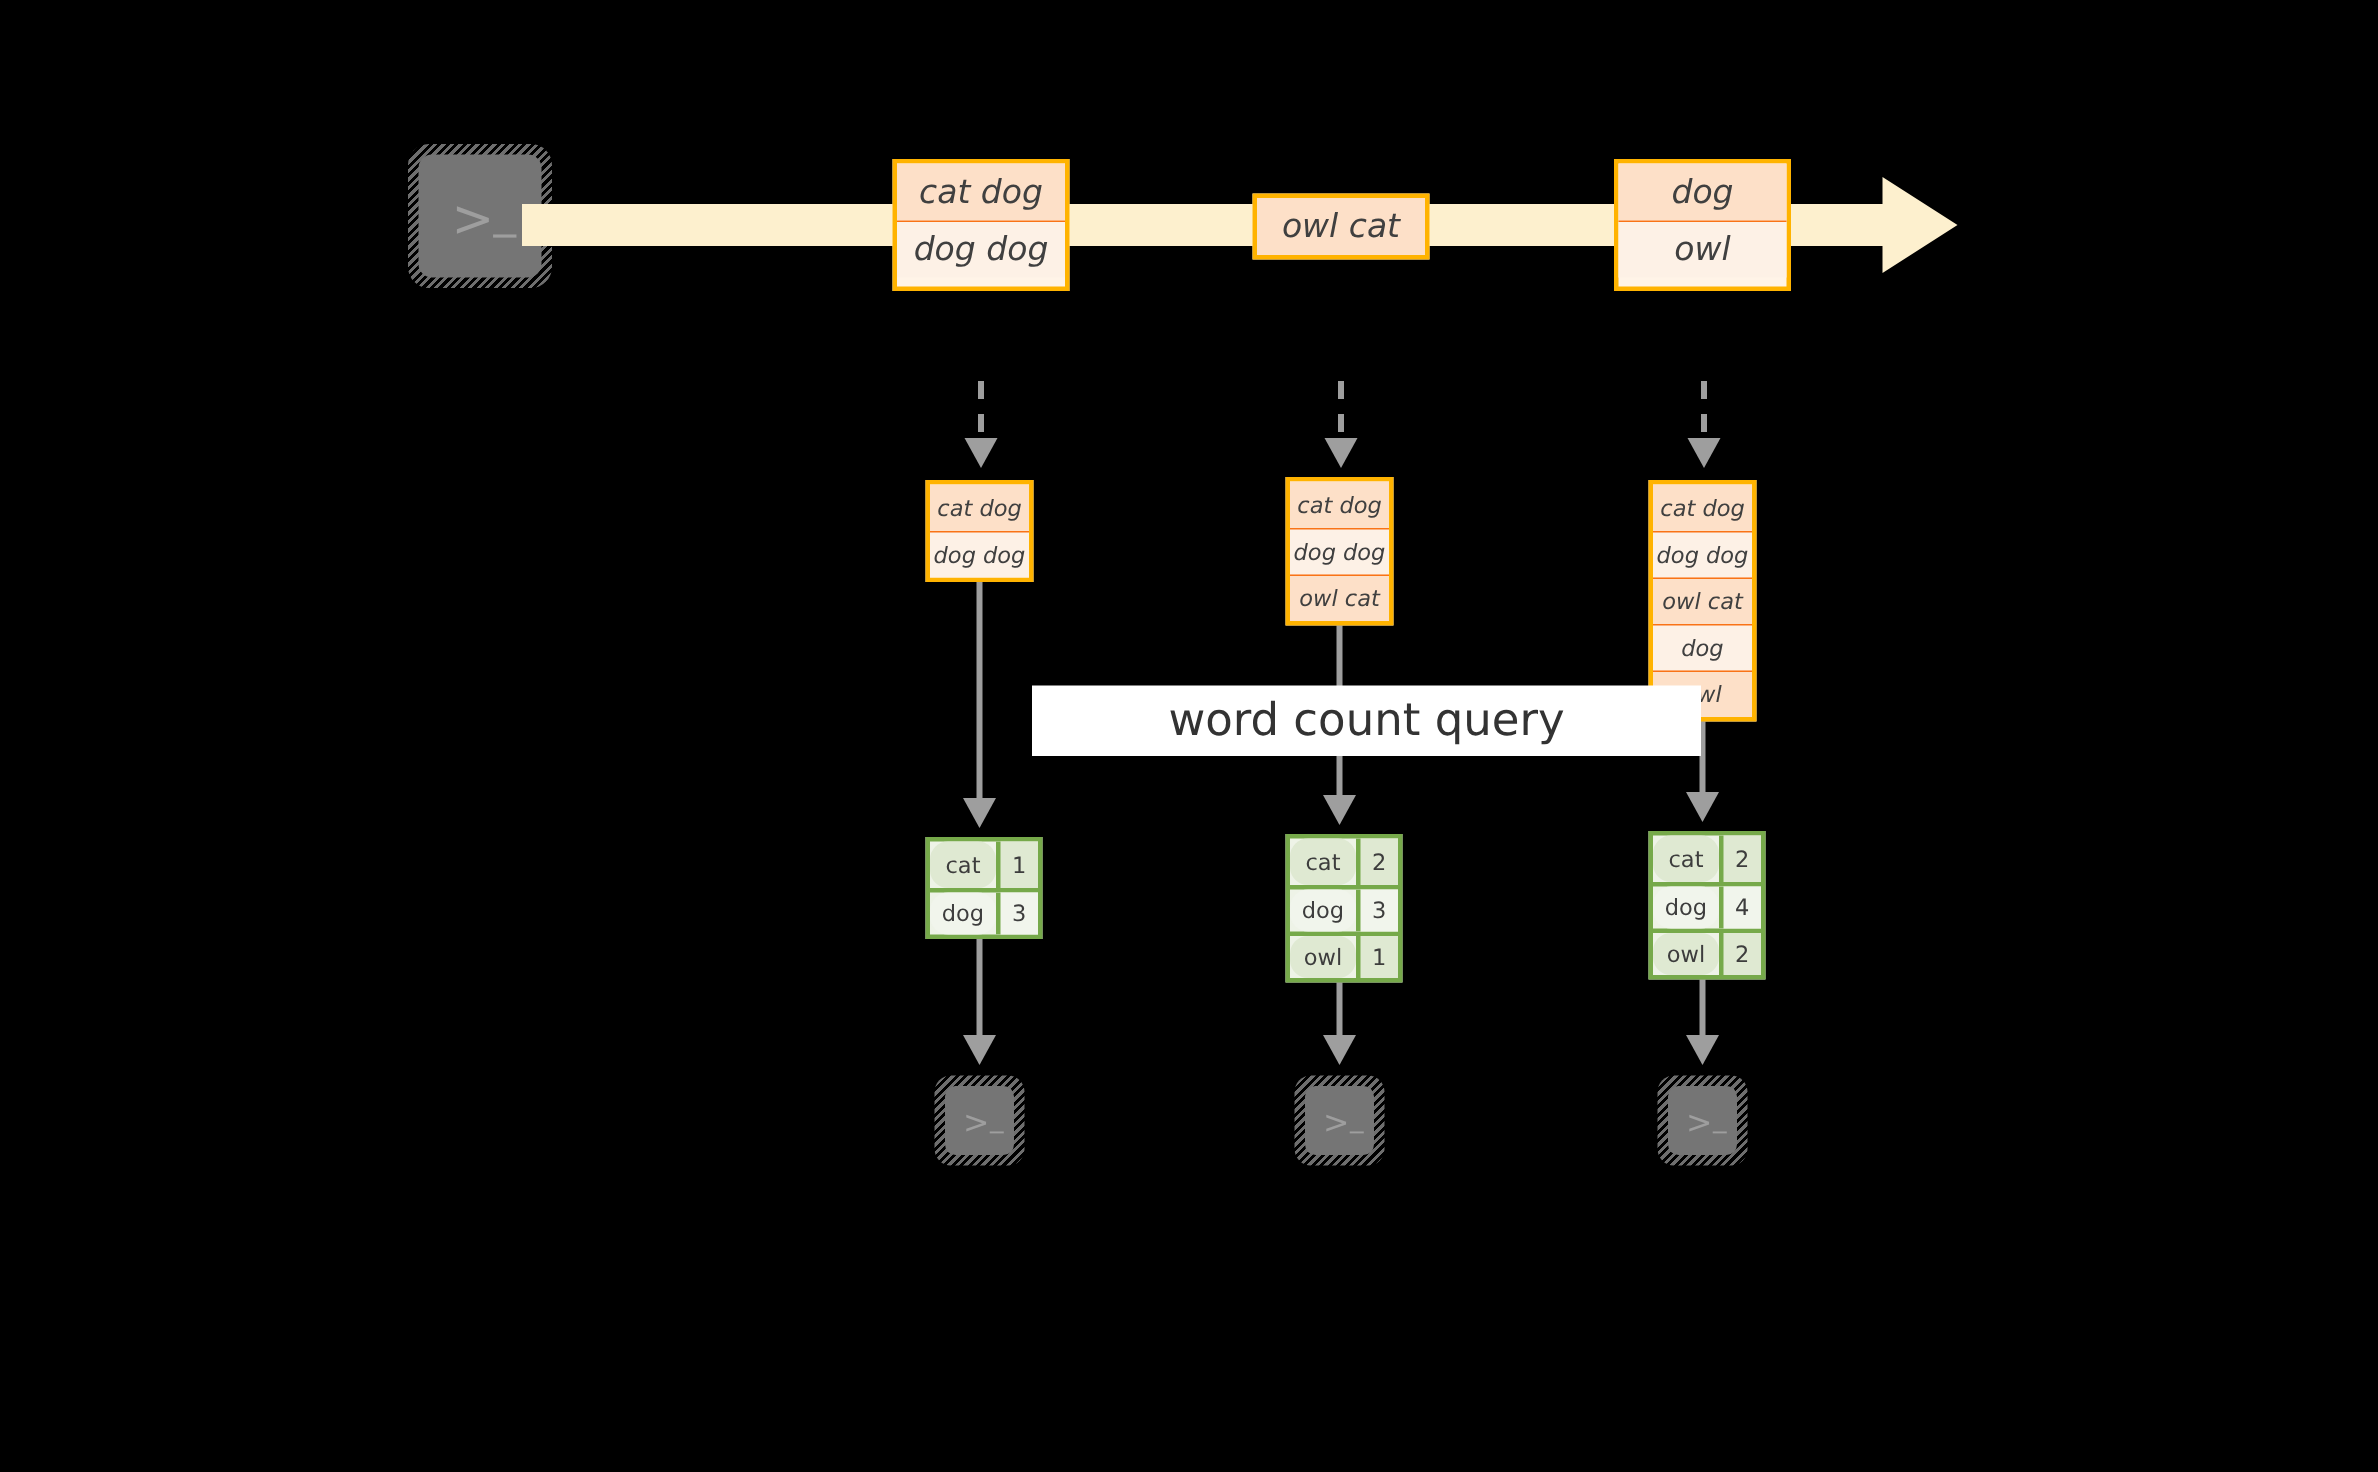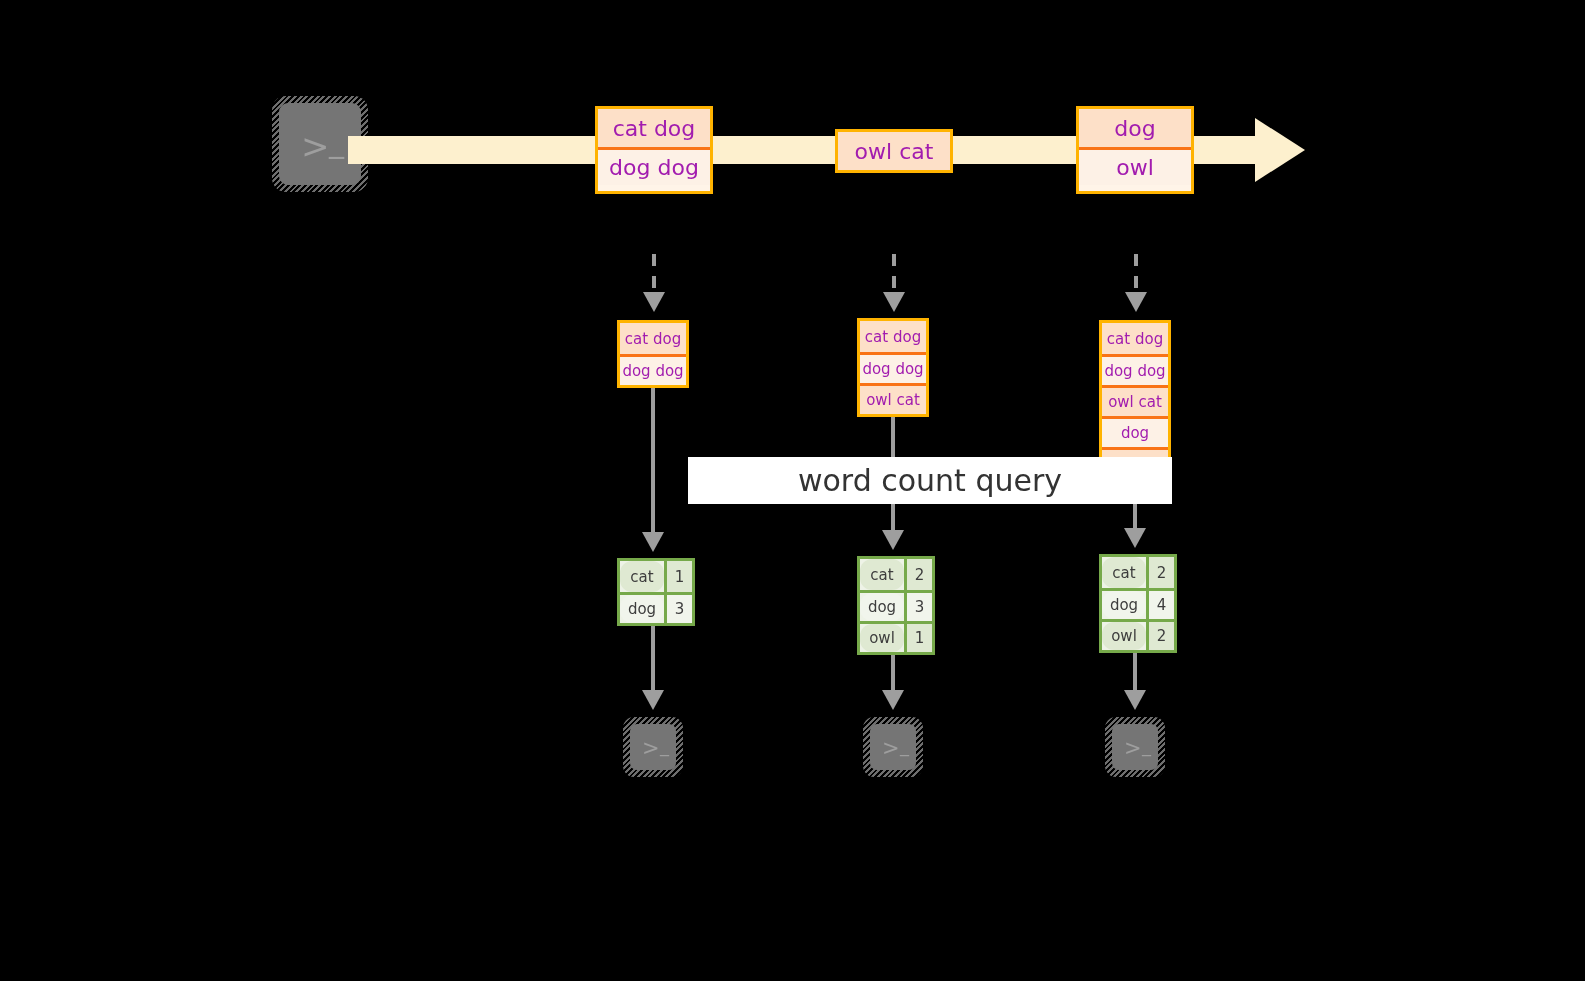--- a/index.html
+++ b/index.html
@@ -77,27 +77,28 @@
     box-sizing: border-box;
     border: 3px solid #ffb300;
     background: #fff4e8;
     z-index: 4;
   }
   .rec .cell {
     box-sizing: border-box;
     display: flex;
     align-items: center;
     justify-content: center;
-    color: #a21caf;
+    color: #404040;
     white-space: nowrap;
     overflow: hidden;
+    font-style: italic;
   }
   .rec .cell.dark  { background: #fde0c8; }
   .rec .cell.light { background: #fdf1e6; }
-  .rec .cell + .cell { border-top: 3px solid #f97316; }
+  .rec .cell + .cell { border-top: 1px solid #f97316; }
 
   
   .rec.big .cell { height: 38px; font-size: 22px; }
   
   .rec.small .cell { height: 31px; font-size: 15px; }
 
   
   .res {
     position: absolute;
     box-sizing: border-box;
@@ -296,17 +297,17 @@
   <div class="vline" style="left:1133px; top:653px; height:37px;"></div>
   <div class="vhead" style="left:1124px; top:690px;"></div>
 
   <div class="term" style="left:1105px; top:717px; width:60px; height:60px; border-radius:11px;">
     <div class="hatch" style="border-radius:11px;"></div>
     <div class="inner" style="border-radius:7px;"></div>
     <div class="glyph" style="left:12px; top:14px; font-size:21px;">&gt;</div>
     <div class="glyph" style="left:30px; top:13px; font-size:18px;">_</div>
   </div>
 
-  <div class="banner" style="left:688px; top:457px; width:484px; height:47px;">
+  <div class="banner" style="left:688px; top:457px; width:446px; height:47px;">
     <span>word count query</span>
   </div>
 
 </div>
 
 </body></html>

